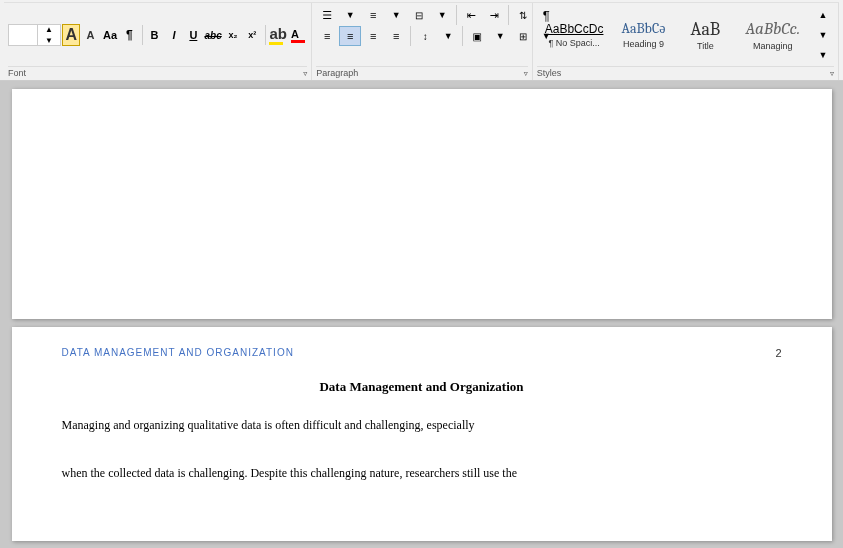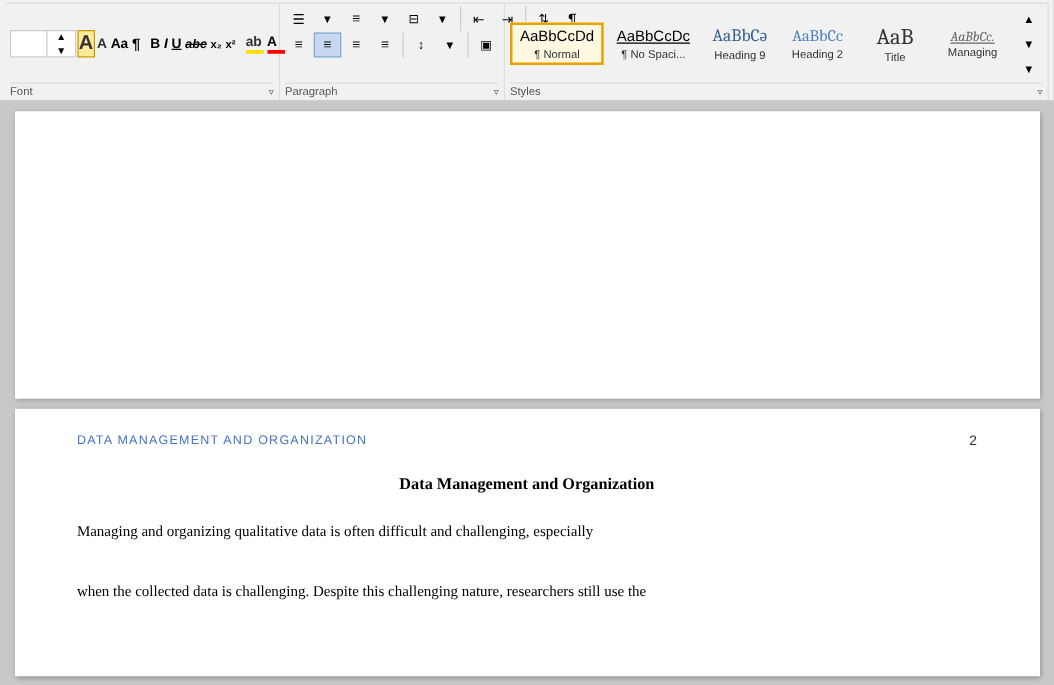--- a/index.html
+++ b/index.html
@@ -89,21 +89,21 @@
         <div class="separator"></div>
 
         <div class="btn-small" style="font-weight:bold;">B</div>
         <div class="btn-small" style="font-style:italic;">I</div>
         <div class="btn-small" style="text-decoration:underline;">U</div>
         <div class="btn-small" style="font-size:10px;text-decoration:line-through;font-style:italic;">abc</div>
         <div class="btn-small" style="font-size:9px;">x₂</div>
         <div class="btn-small" style="font-size:9px;">x²</div>
         <div class="separator"></div>
 
-        <div class="btn-small" style="font-size:11px;color:#333;">
+        <div class="btn-small" style="font-size:15px;color:#333;">
           <div>ab<div style="height:3px;background:#ffe000;width:14px;"></div></div>
         </div>
         <div class="btn-small" style="font-size:11px;">
           <div>A<div style="height:3px;background:red;width:14px;"></div></div>
         </div>
       </div>
       <div class="ribbon-group-label group-label-row">
         <span>Font</span>
         <span class="expand-arrow">▿</span>
       </div>
@@ -144,47 +144,39 @@
       </div>
       <div class="ribbon-group-label group-label-row">
         <span>Paragraph</span>
         <span class="expand-arrow">▿</span>
       </div>
     </div>
 
     <div class="ribbon-group" style="flex:1;">
       <div class="ribbon-group-content" style="gap:2px;flex-wrap:nowrap;overflow:hidden;">
 
-        <div class="style-btn active">
-          <span class="style-preview normal" style="font-size:12px;color:#000;">AaBbCcDd</span>
-          <span class="style-label">¶ Normal</span>
-        </div>
 
         <div class="style-btn">
           <span class="style-preview nospace" style="font-size:12px;color:#000;">AaBbCcDc</span>
           <span class="style-label">¶ No Spaci...</span>
         </div>
 
         <div class="style-btn">
           <span class="style-preview h1" style="font-size:14px;color:#365f91;font-family:'Cambria',serif;">AaBbCə</span>
           <span class="style-label">Heading 9</span>
         </div>
 
-        <div class="style-btn">
-          <span class="style-preview h2" style="font-size:13px;color:#4f81bd;font-family:'Cambria',serif;">AaBbCc</span>
-          <span class="style-label">Heading 2</span>
-        </div>
 
         <div class="style-btn">
           <span class="style-preview title" style="font-size:18px;color:#333;font-family:'Cambria',serif;">AaB</span>
           <span class="style-label">Title</span>
         </div>
 
         <div class="style-btn">
-          <span class="style-preview subtitle" style="font-size:11px;color:#666;font-style:italic;font-family:'Cambria',serif;text-decoration:underline;">AaBbCc.</span>
+          <span class="style-preview subtitle" style="font-size:17px;color:#666;font-style:italic;font-family:'Cambria',serif;">AaBbCc.</span>
           <span class="style-label">Managing</span>
         </div>
 
         <div style="display:flex;flex-direction:column;justify-content:center;margin-left:2px;">
           <div class="toolbar-btn" style="font-size:9px;">▲</div>
           <div class="toolbar-btn" style="font-size:9px;">▼</div>
           <div class="toolbar-btn" style="font-size:9px;">▼</div>
         </div>
       </div>
       <div class="ribbon-group-label group-label-row">

